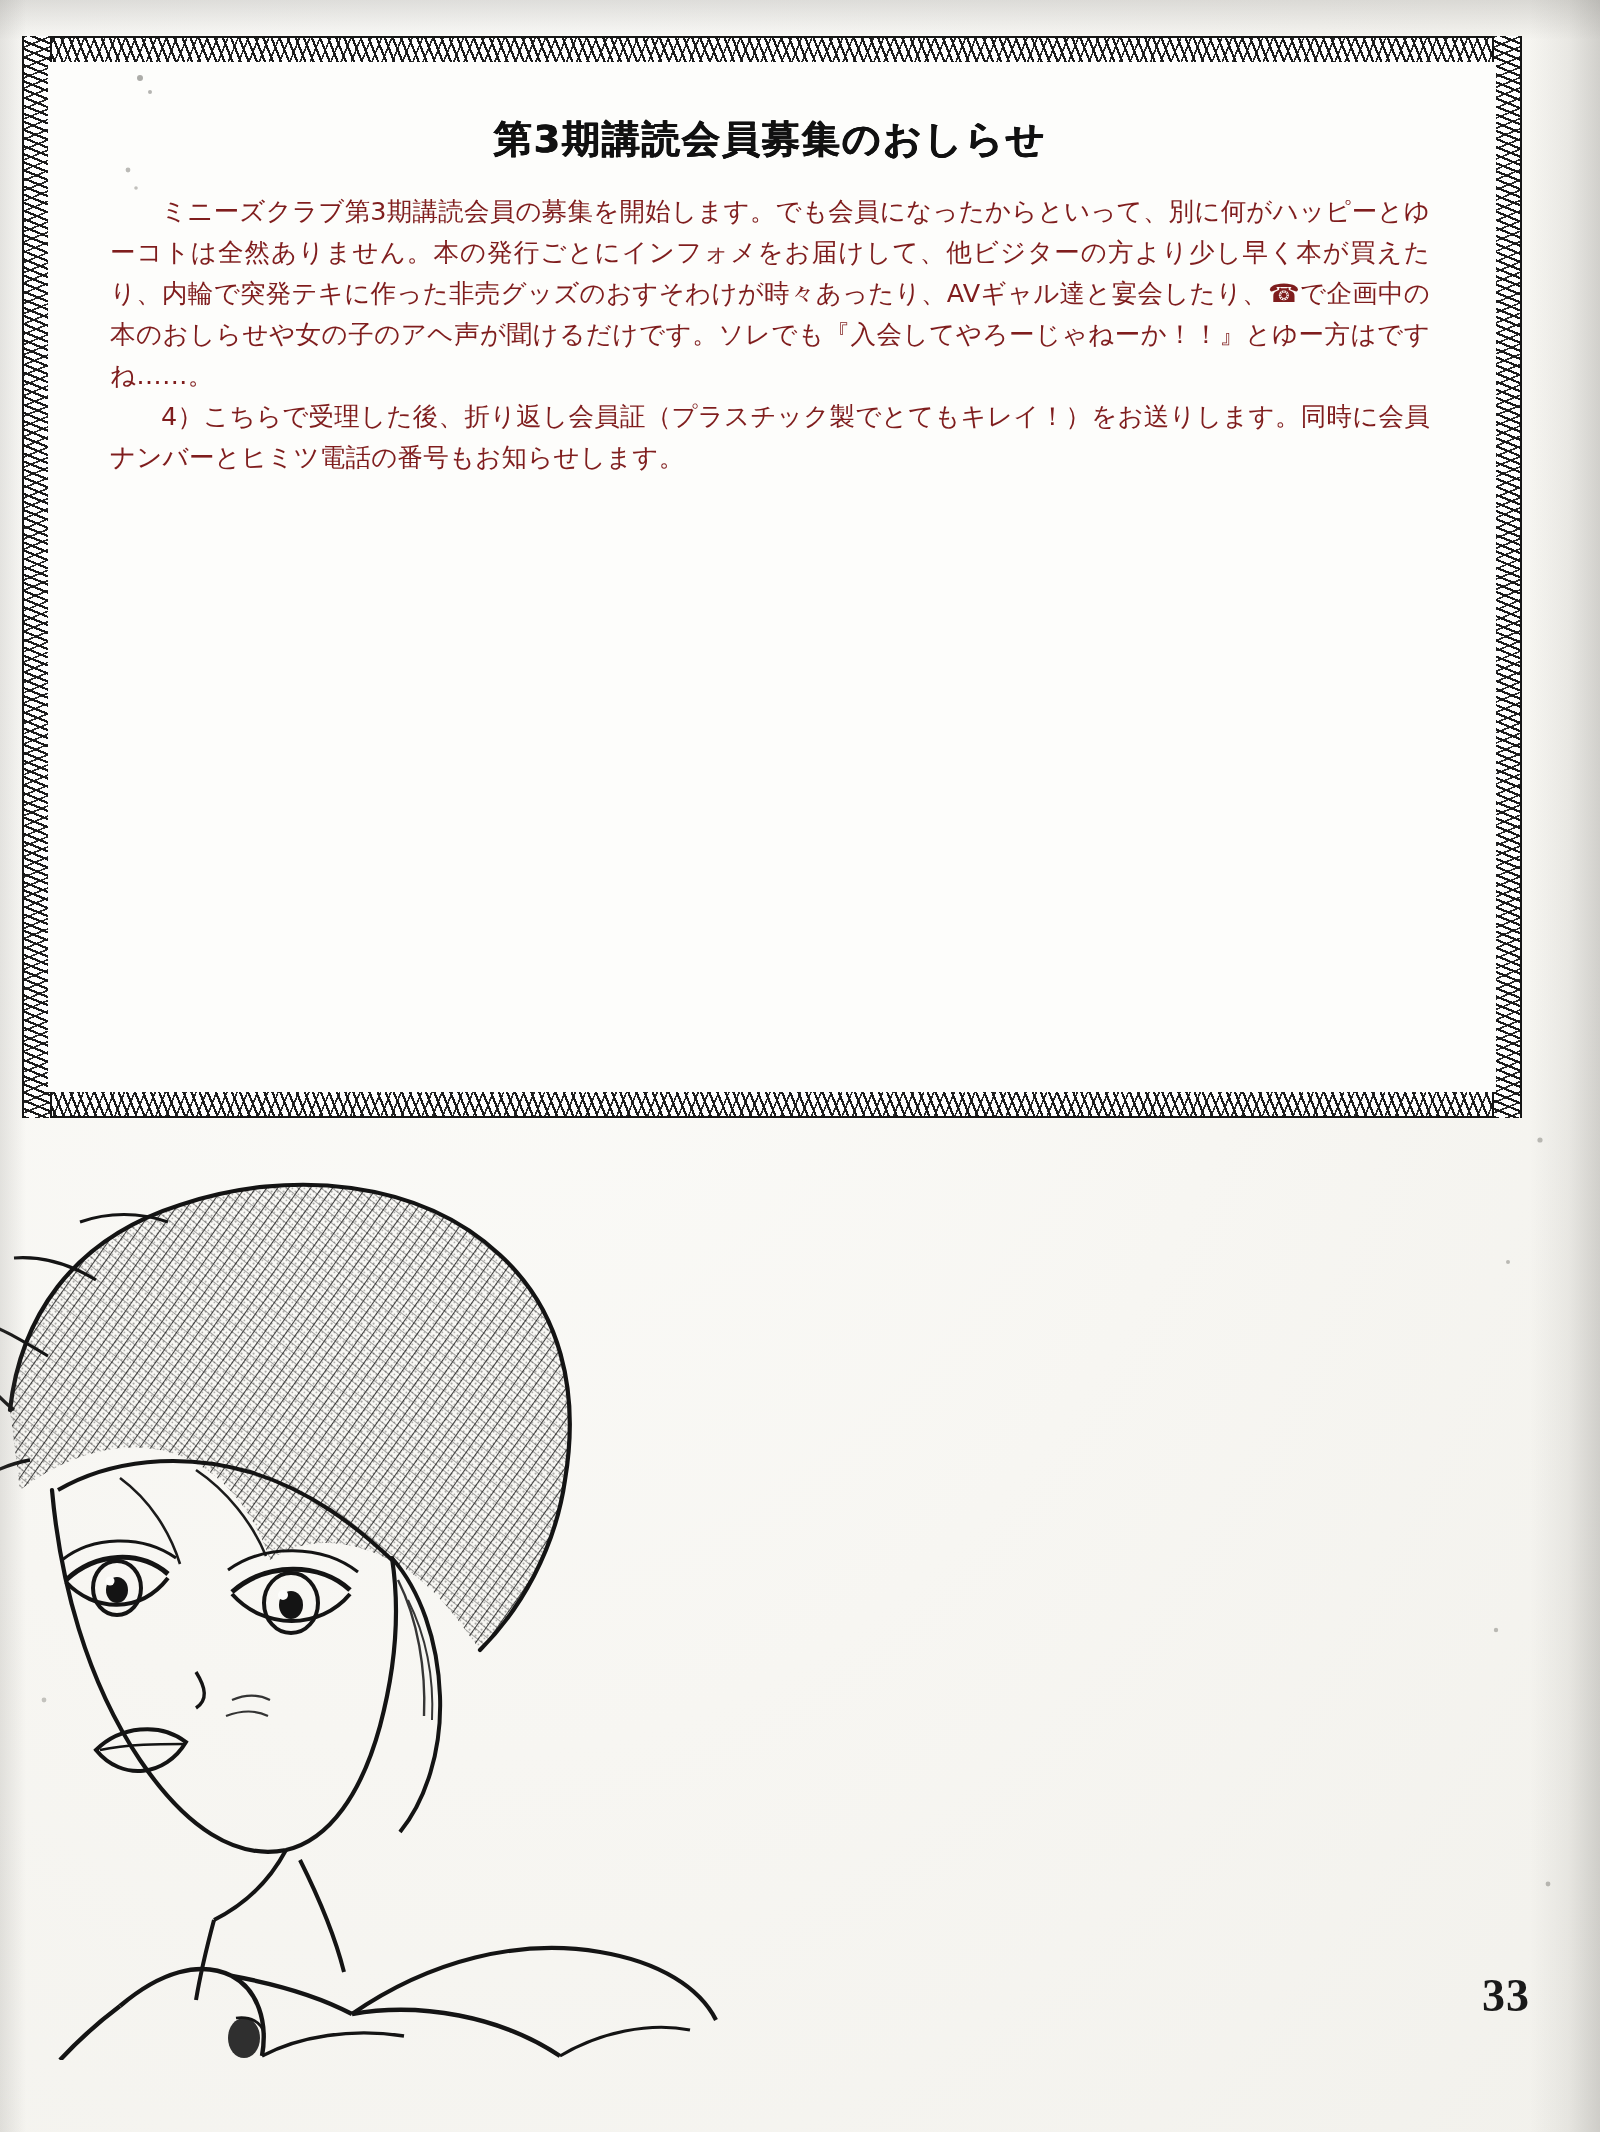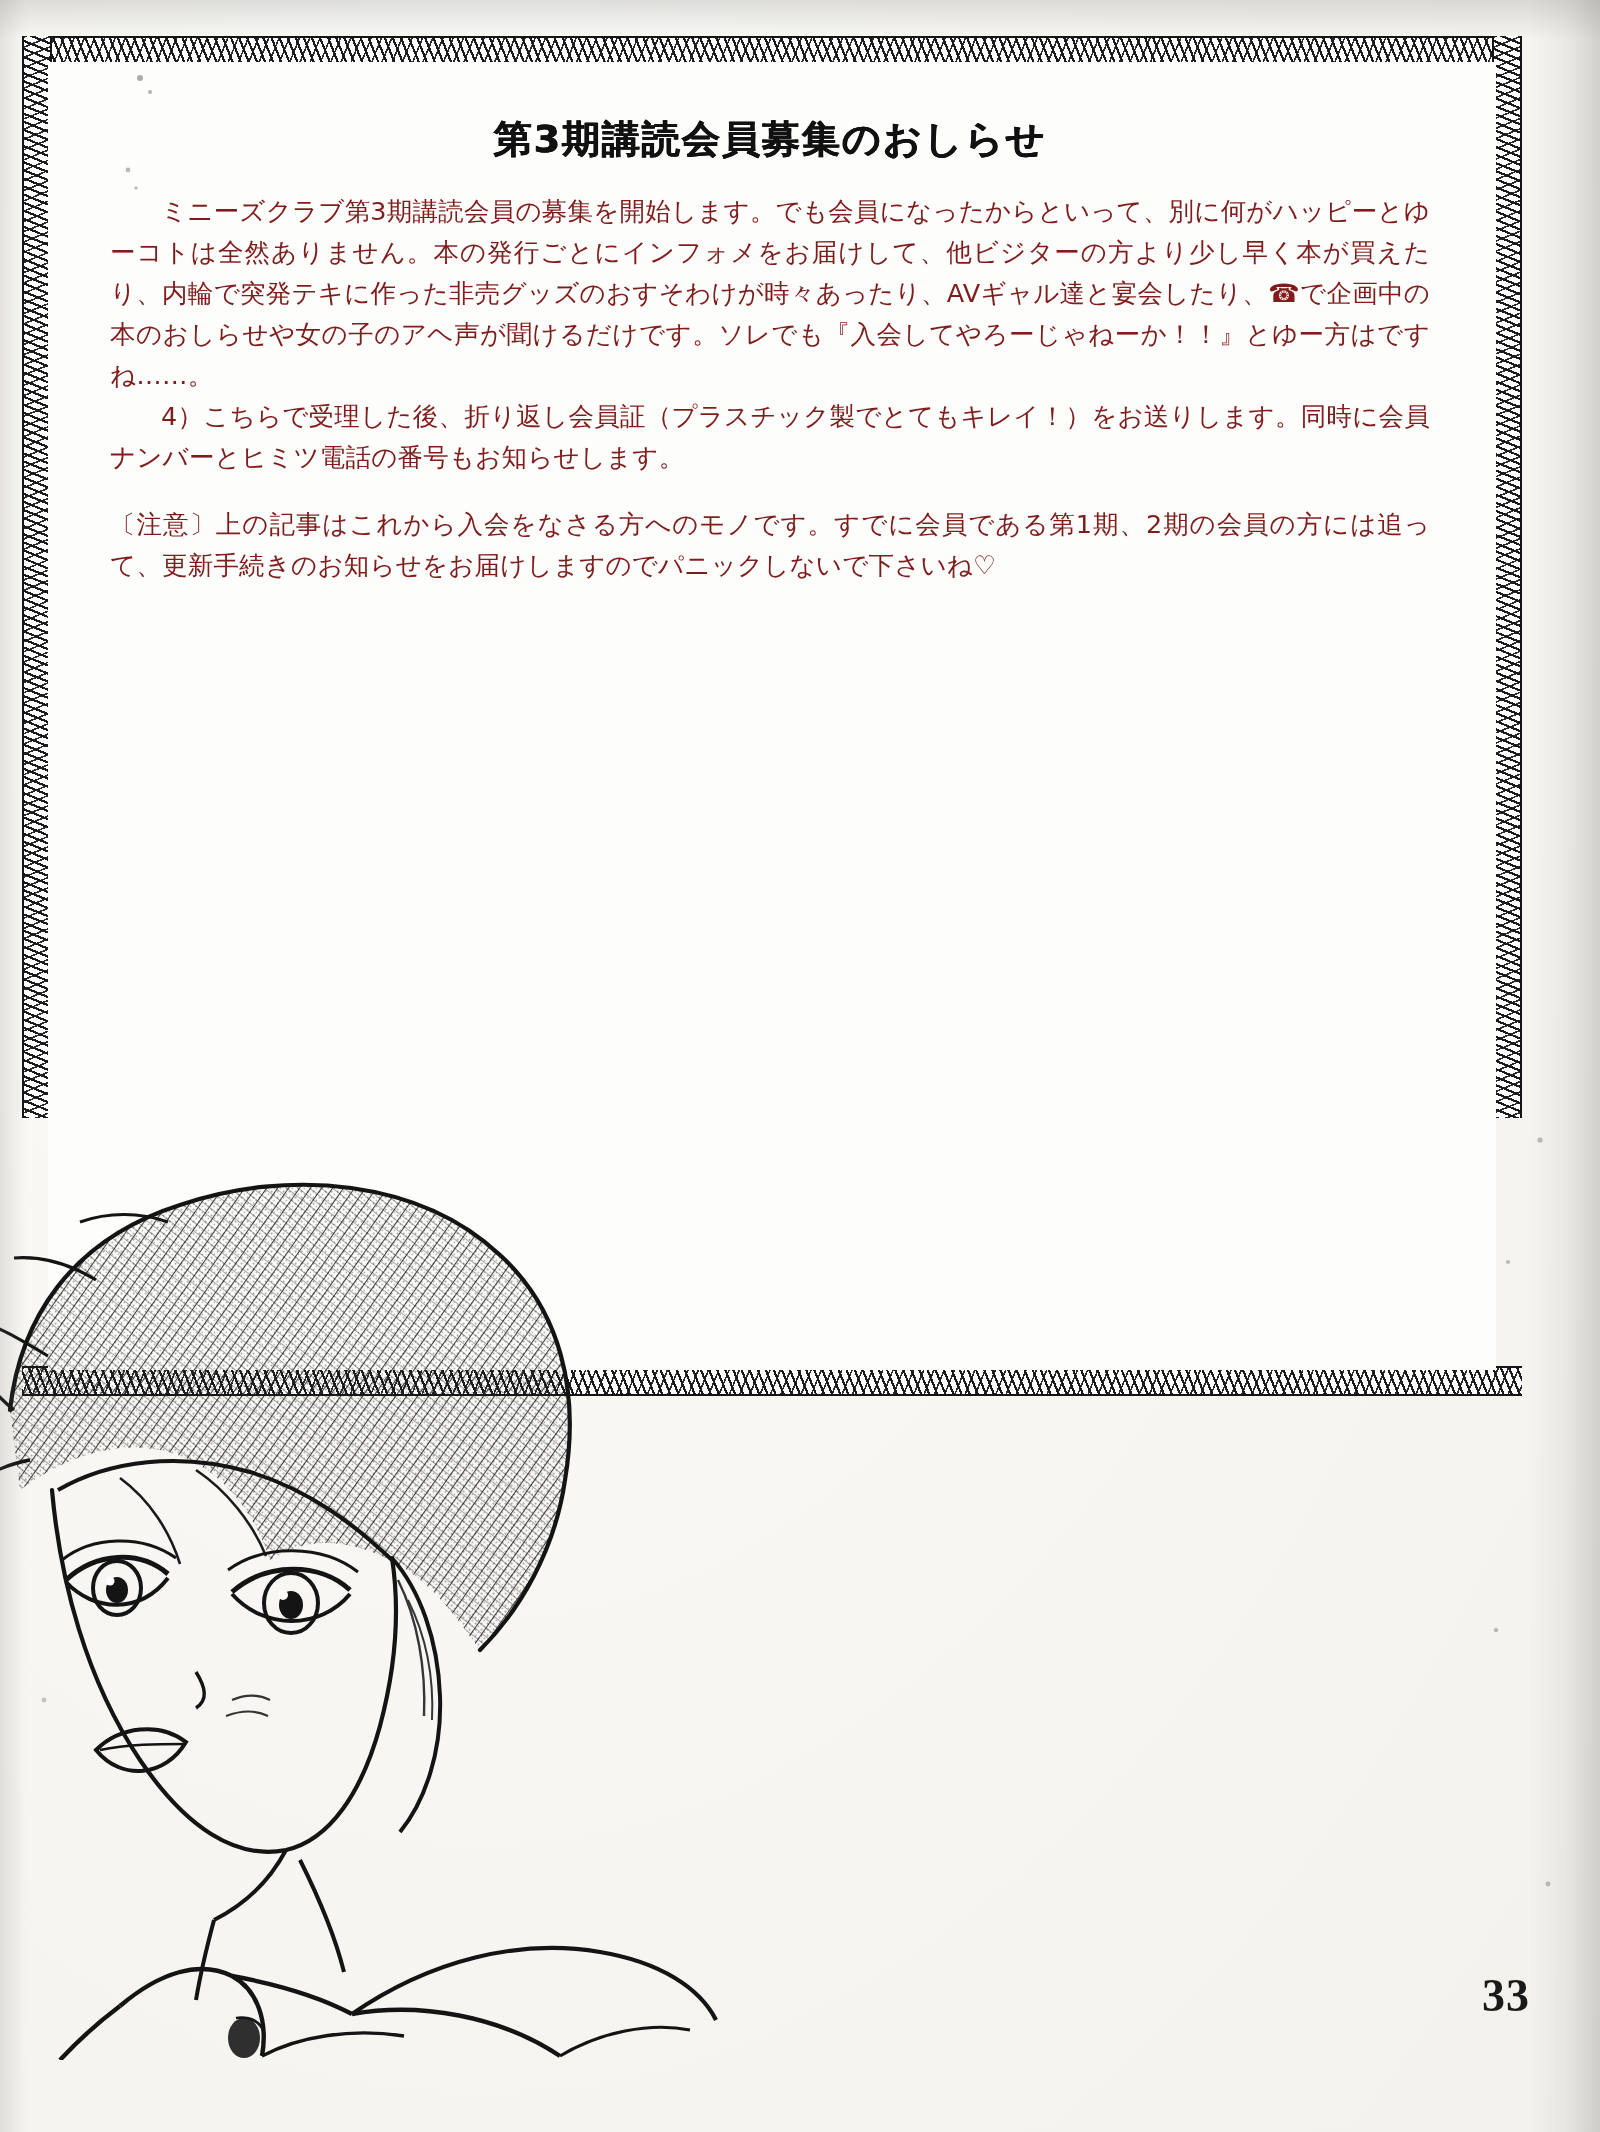--- a/index.html
+++ b/index.html
@@ -50,21 +50,21 @@
     background: linear-gradient(to left, rgba(255,255,255,0) 0%, rgba(110,108,104,0.16) 100%);
     pointer-events: none;
   }
 
   
   .notice-box {
     position: absolute;
     left: 22px;
     top: 36px;
     width: 1500px;
-    height: 1360px;
+    height: 1082px;
   }
   
   .frame-band {
     position: absolute;
     background-color: #ffffff;
   }
   .frame-band.horiz {
     height: 26px;
     background-image:
       repeating-linear-gradient(68deg,
@@ -170,21 +170,20 @@
     <div class="frame-band horiz frame-bottom"></div>
     <div class="frame-band vert frame-left"></div>
     <div class="frame-band vert frame-right"></div>
 
     <div class="notice-inner">
       <h1 class="notice-title">第3期講読会員募集のおしらせ</h1>
 
       <div class="body-text">
         <p class="indent">ミニーズクラブ第3期講読会員の募集を開始します。でも会員になったからといって、別に何がハッピーとゆーコトは全然ありません。本の発行ごとにインフォメをお届けして、他ビジターの方より少し早く本が買えたり、内輪で突発テキに作った非売グッズのおすそわけが時々あったり、AVギャル達と宴会したり、☎で企画中の本のおしらせや女の子のアヘ声が聞けるだけです。ソレでも『入会してやろーじゃねーか！！』とゆー方はですね……。</p>
         <p class="indent">4）こちらで受理した後、折り返し会員証（プラスチック製でとてもキレイ！）をお送りします。同時に会員ナンバーとヒミツ電話の番号もお知らせします。</p>
-        <p class="gap">〔注意〕上の記事はこれから入会をなさる方へのモノです。すでに会員である第1期、2期の会員の方には追って、更新手続きのお知らせをお届けしますのでパニックしないで下さいね♡</p>
       </div>
     </div>
   </div>
 
   <div class="illustration">
     <svg viewBox="0 0 1000 900" width="1000" height="900" xmlns="http://www.w3.org/2000/svg">
       <defs>
 
         <pattern id="hatchA" width="9" height="9" patternUnits="userSpaceOnUse" patternTransform="rotate(35)">
           <rect width="9" height="9" fill="none"></rect>

